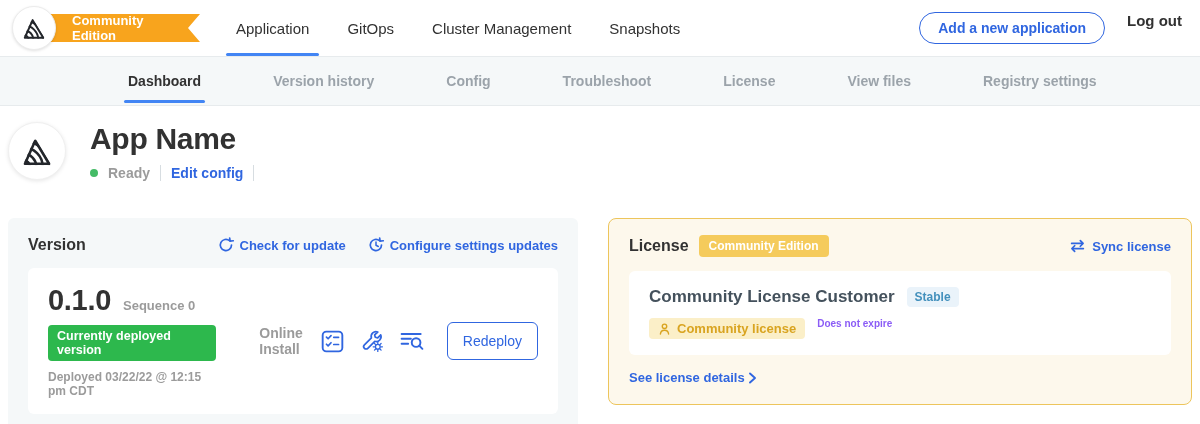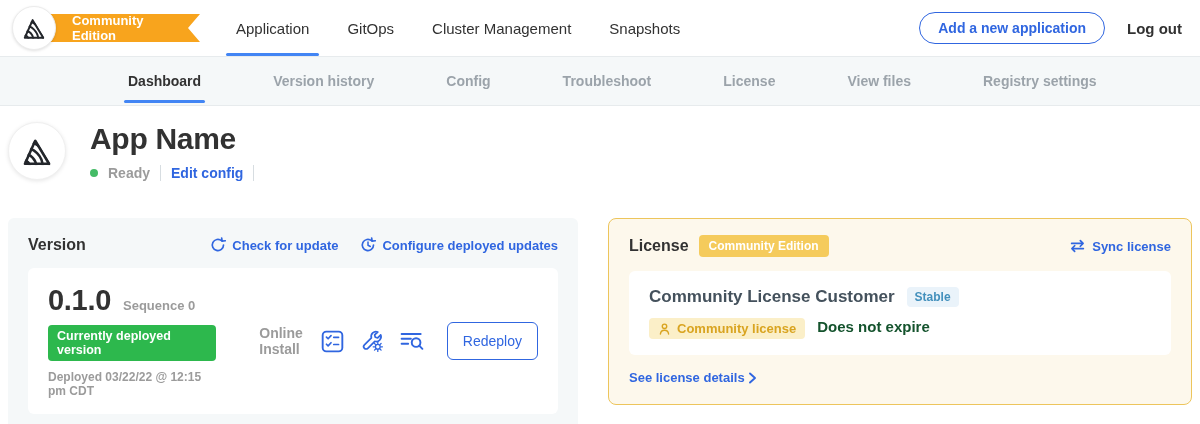--- a/index.html
+++ b/index.html
@@ -13,21 +13,21 @@
     display:flex; align-items:center; padding:0 26px 0 42px; color:#fff; font-size:13px; font-weight:700;
     clip-path:polygon(0 0, 100% 0, calc(100% - 12px) 50%, 100% 100%, 0 100%); }
   .brand-circle { position:absolute; left:12px; top:6px; width:44px; height:44px; border-radius:50%;
     background:#fff; border:1px solid #ececec; box-shadow:0 1px 3px rgba(0,0,0,.12);
     display:flex; align-items:center; justify-content:center; }
   .top-tabs { display:flex; gap:38px; margin-left:36px; height:100%; align-items:center; }
   .top-tab { position:relative; height:100%; display:flex; align-items:center; font-size:15px; font-weight:400;
     color:#323232; cursor:pointer; text-decoration:none; }
   .top-tab.active::after { content:""; position:absolute; left:-10px; right:-10px; bottom:0; height:3px;
     background:#4285F4; border-radius:2px; }
-  .top-actions { margin-left:auto; display:flex; align-items:center; gap:22px; padding-right:18px; }
+  .top-actions { margin-left:auto; display:flex; align-items:flex-start; gap:22px; padding-right:18px; }
   .pill-btn { background:#fff; border:1.5px solid #3066E0; color:#3066E0; font-weight:700; font-size:14px;
     border-radius:17px; padding:7px 18px; cursor:pointer; font-family:inherit; }
   .logout { font-size:15px; font-weight:700; color:#323232; text-decoration:none; cursor:pointer; }
 
   
   .subnav { height:50px; background:#F5F8F9; border-top:1px solid #E7EBED; border-bottom:1px solid #E7EBED;
     display:flex; align-items:center; gap:72px; padding-left:128px; }
   .subnav-item { position:relative; height:100%; display:flex; align-items:center; font-size:14px; font-weight:600;
     color:#9BA3AA; cursor:pointer; text-decoration:none; }
   .subnav-item.active { color:#323232; }
@@ -72,21 +72,21 @@
   .see-link { display:inline-flex; align-items:center; gap:2px; font-size:13px; margin-top:15px; }
 
   .license-head-badge { margin-left:10px; background:#F5CB5C; color:#fff; font-size:12px; font-weight:700;
     padding:4px 10px; border-radius:4px; }
   .cust-row { display:flex; align-items:center; gap:12px; }
   .cust-name { font-size:17px; font-weight:700; color:#44515C; }
   .badge-channel { background:#EAF3FA; color:#4390BC; font-size:12px; font-weight:600; padding:3px 8px; border-radius:4px; }
   .lic-meta-row { display:flex; align-items:flex-start; gap:12px; margin-top:11px; }
   .badge-lictype { display:inline-flex; align-items:center; gap:6px; background:#FBEFC8; color:#D9A420;
     font-size:13px; font-weight:700; padding:3px 9px; border-radius:4px; }
-  .expire-text { font-size:15px; font-weight:600; color:#14532d; }
+  .expire-text { font-size:10px; font-weight:600; color:#8b5cf6; }
   svg { display:block; }
 </style>
 </head>
 <body>
 
 <div class="page">
 
   <header class="topbar">
     <div class="brand">
       <div class="brand-banner">
@@ -174,21 +174,21 @@
               <path d="M13.1 1.1 l.5 3.6 3.6-.5" fill="none" stroke="#3066E0" stroke-width="1.9" stroke-linecap="round" stroke-linejoin="round"></path>
             </svg>
             <span>Check for update</span>
           </a>
           <a class="link icon-link">
             <svg width="16" height="16" viewBox="0 0 18 18">
               <path d="M15.2 9 A6.3 6.3 0 1 1 13 4.2" fill="none" stroke="#3066E0" stroke-width="1.9" stroke-linecap="round"></path>
               <path d="M13.1 1.1 l.5 3.6 3.6-.5" fill="none" stroke="#3066E0" stroke-width="1.9" stroke-linecap="round" stroke-linejoin="round"></path>
               <path d="M9 5.6 V9.3 l2.6 1.4" fill="none" stroke="#3066E0" stroke-width="1.7" stroke-linecap="round" stroke-linejoin="round"></path>
             </svg>
-            <span>Configure deployed updates</span>
+            <span>Configure settings updates</span>
           </a>
         </div>
       </div>
 
       <div class="inner-card version-row">
         <div class="ver-left">
           <div class="ver-num-row">
             <span class="ver-num">0.1.0</span>
             <span class="ver-seq">Sequence 0</span>
           </div>

